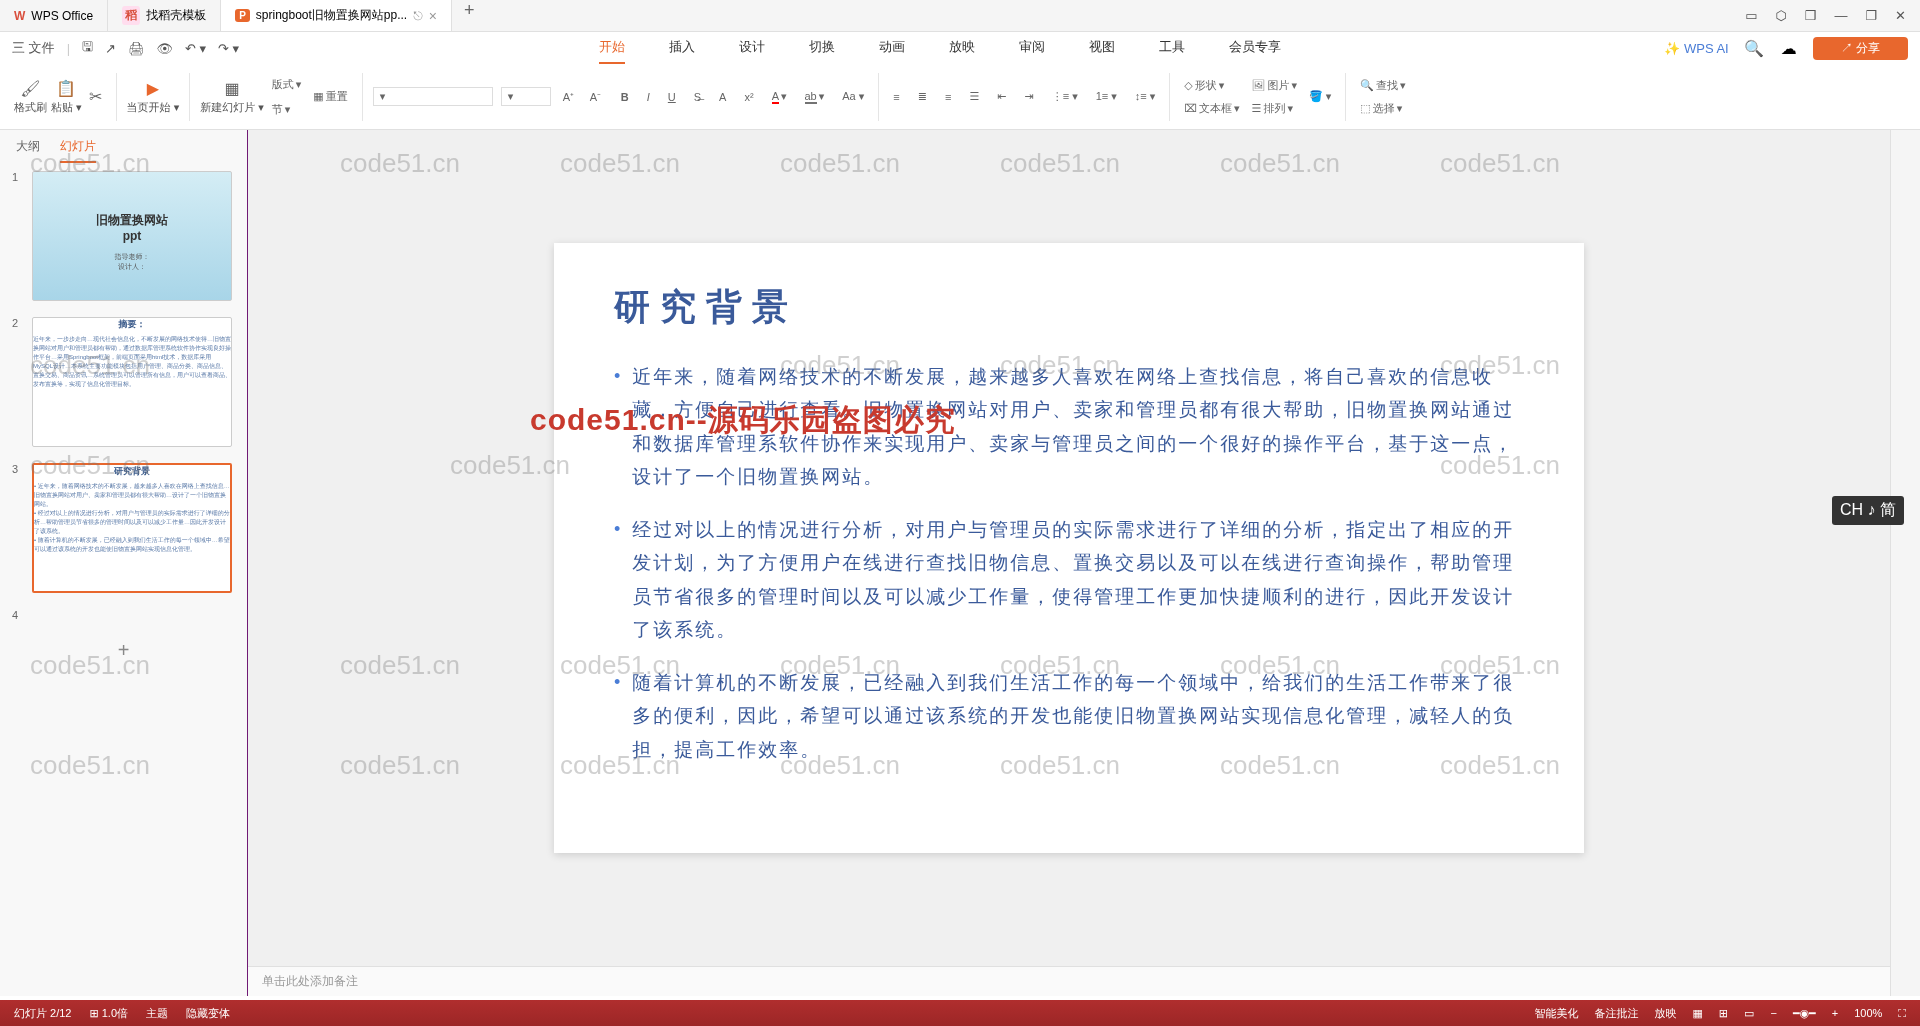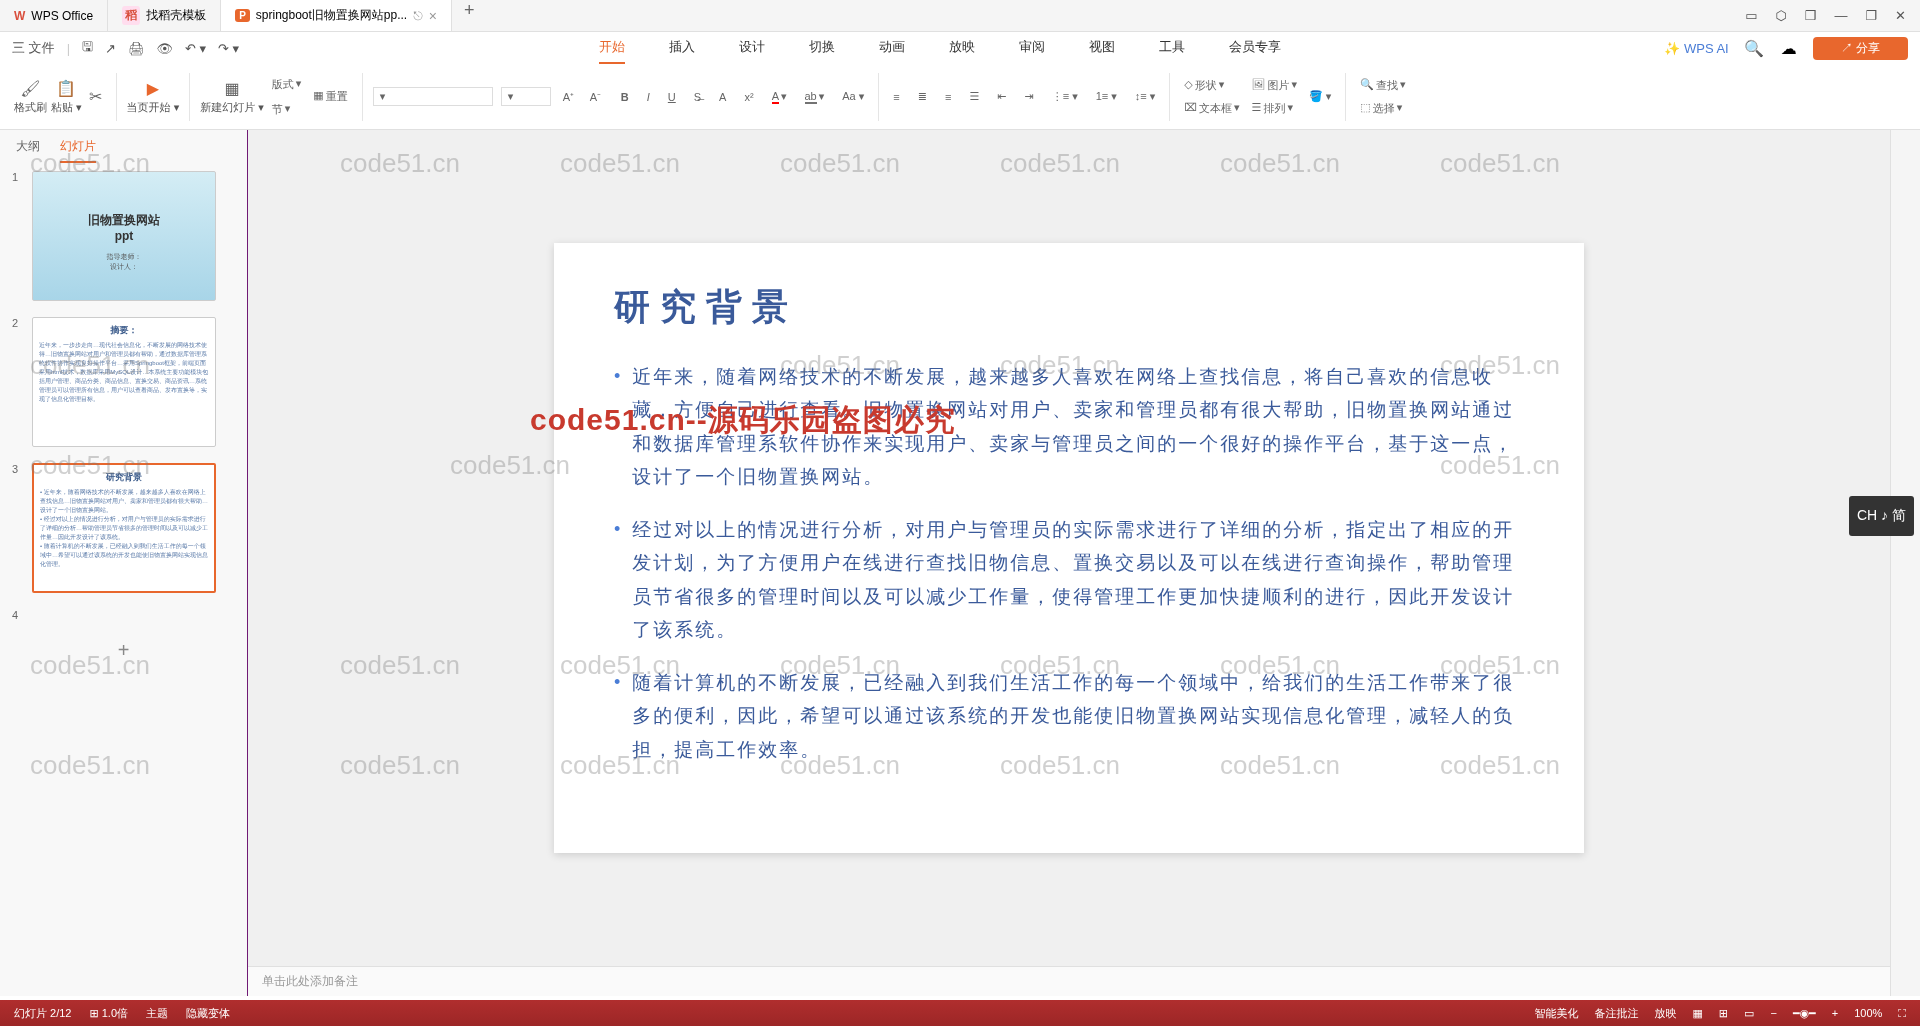--- a/index.html
+++ b/index.html
@@ -28,31 +28,31 @@
 .menu-tab.active { color: #e8672d; border-bottom: 2px solid #e8672d; }
 .menu-right { margin-left: auto; display: flex; align-items: center; gap: 16px; }
 .wps-ai { color: #4a7dd6; font-size: 13px; }
 .share-btn { background: #e8672d; color: #fff; padding: 3px 28px; border-radius: 4px; font-size: 12px; }
 
 
 .ribbon { height: 66px; display: flex; align-items: center; padding: 4px 14px; background: #fff; border-bottom: 1px solid #e0e0e0; gap: 4px; }
 .ribbon-btn { display: flex; flex-direction: column; align-items: center; font-size: 11px; color: #555; cursor: pointer; gap: 2px; }
 .ribbon-icon { width: 20px; height: 20px; display: flex; align-items: center; justify-content: center; color: #666; font-size: 16px; }
 .ribbon-sep { width: 1px; height: 48px; background: #e5e5e5; margin: 0 6px; }
-.ribbon-small { font-size: 11px; color: #666; cursor: pointer; display:flex; align-items:flex-start; gap:2px; padding:2px 4px; }
+.ribbon-small { font-size: 11px; color: #666; cursor: pointer; display:flex; align-items:center; gap:2px; padding:2px 4px; }
 
 
 .main-area { display: flex; height: calc(100% - 160px); }
 .slide-panel { width: 248px; background: #f8f8f8; border-right: 1px solid #701a75; overflow-y: auto; }
 .slide-tabs { display: flex; padding: 8px 16px 0; gap: 20px; }
 .slide-tab { font-size: 12px; color: #666; padding-bottom: 6px; cursor: pointer; }
 .slide-tab.active { color: #e8672d; border-bottom: 2px solid #e8672d; }
 .slide-thumb-wrap { display: flex; padding: 8px 12px; gap: 8px; }
 .slide-num { font-size: 11px; color: #666; width: 12px; }
-.slide-thumb { width: 184px; height: 130px; background: #fff; border: 1px solid #ccc; border-radius: 2px; padding: 6px; font-size: 7px; overflow: hidden; cursor: pointer; }
+.slide-thumb { width: 200px; height: 130px; background: #fff; border: 1px solid #ccc; border-radius: 2px; font-size: 7px; overflow: hidden; cursor: pointer; }
 .slide-thumb.active { border: 2px solid #e8672d; }
 .slide-thumb-title { font-size: 9px; color: #3a5a8a; font-weight: bold; margin-bottom: 4px; text-align: center; }
 .slide-thumb-text { font-size: 6px; color: #5a7aa8; line-height: 1.5; }
 .slide-add { text-align: center; padding: 10px; color: #888; font-size: 20px; cursor: pointer; }
 
 .slide-canvas { flex: 1; background: #f0f0f0; display: flex; flex-direction: column; }
 .canvas-area { flex: 1; display: flex; align-items: center; justify-content: center; position: relative; }
 .slide-page { width: 1030px; height: 610px; background: #fff; box-shadow: 0 2px 8px rgba(0,0,0,0.15); padding: 40px 60px; position: relative; }
 .page-title { font-size: 36px; color: #3a5a9a; font-weight: bold; letter-spacing: 10px; margin-bottom: 28px; }
 .page-bullet { display: flex; gap: 12px; margin-bottom: 20px; }
@@ -60,21 +60,21 @@
 .bullet-text { font-size: 19px; color: #3a5a9a; line-height: 1.75; letter-spacing: 2px; }
 .notes-bar { height: 30px; background: #fafafa; border-top: 1px solid #e0e0e0; padding: 6px 14px; font-size: 12px; color: #999; }
 
 .right-toolbar { width: 30px; background: #f5f5f5; border-left: 1px solid #e0e0e0; }
 
 
 .watermark { position: absolute; color: rgba(120,120,120,0.35); font-size: 26px; pointer-events: none; z-index: 5; }
 .watermark-red { position: absolute; color: #c83a2e; font-size: 30px; font-weight: bold; z-index: 6; pointer-events: none; letter-spacing:1px; }
 
 
-.ime-badge { position: absolute; right: 6px; top: 496px; background: #333; color: #fff; font-size: 14px; padding: 11px 8px; border-radius: 3px; display: flex; align-items: center; gap: 4px; }
+.ime-badge { position: absolute; right: 16px; top: 496px; background: #333; color: #fff; font-size: 16px; padding: 4px 8px; border-radius: 3px; display: flex; align-items: center; gap: 4px; }
 
 
 .status-bar { position: absolute; bottom: 0; left: 0; right: 0; height: 26px; background: linear-gradient(#b02e2e,#9c2626); display: flex; align-items: center; padding: 0 14px; font-size: 11px; color: #fff; gap: 18px; }
 .status-right { margin-left: auto; display: flex; gap: 16px; align-items: center; }
 
 
 .thumb1 { background: linear-gradient(#d4edf5,#a8d5e8); position: relative; }
 .thumb1-title { position:absolute; top:40px; left:0; right:0; text-align:center; font-size:12px; font-weight:bold; color:#333; }
 .thumb1-sub { position:absolute; top:80px; left:0; right:0; text-align:center; font-size:7px; color:#555; }
 </style>

